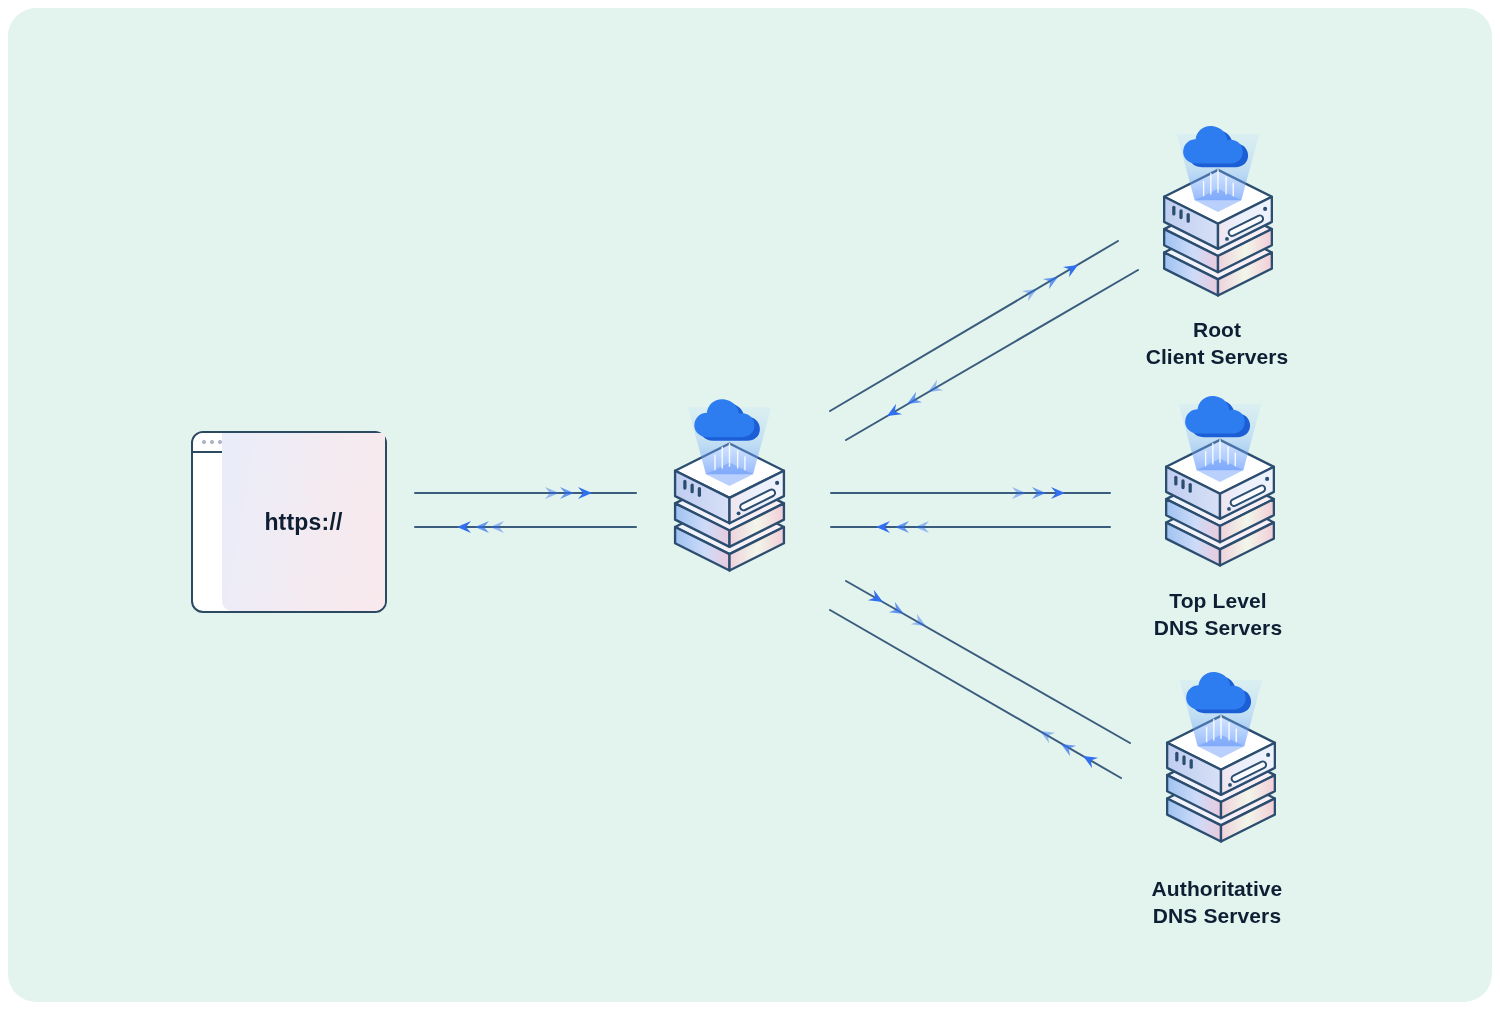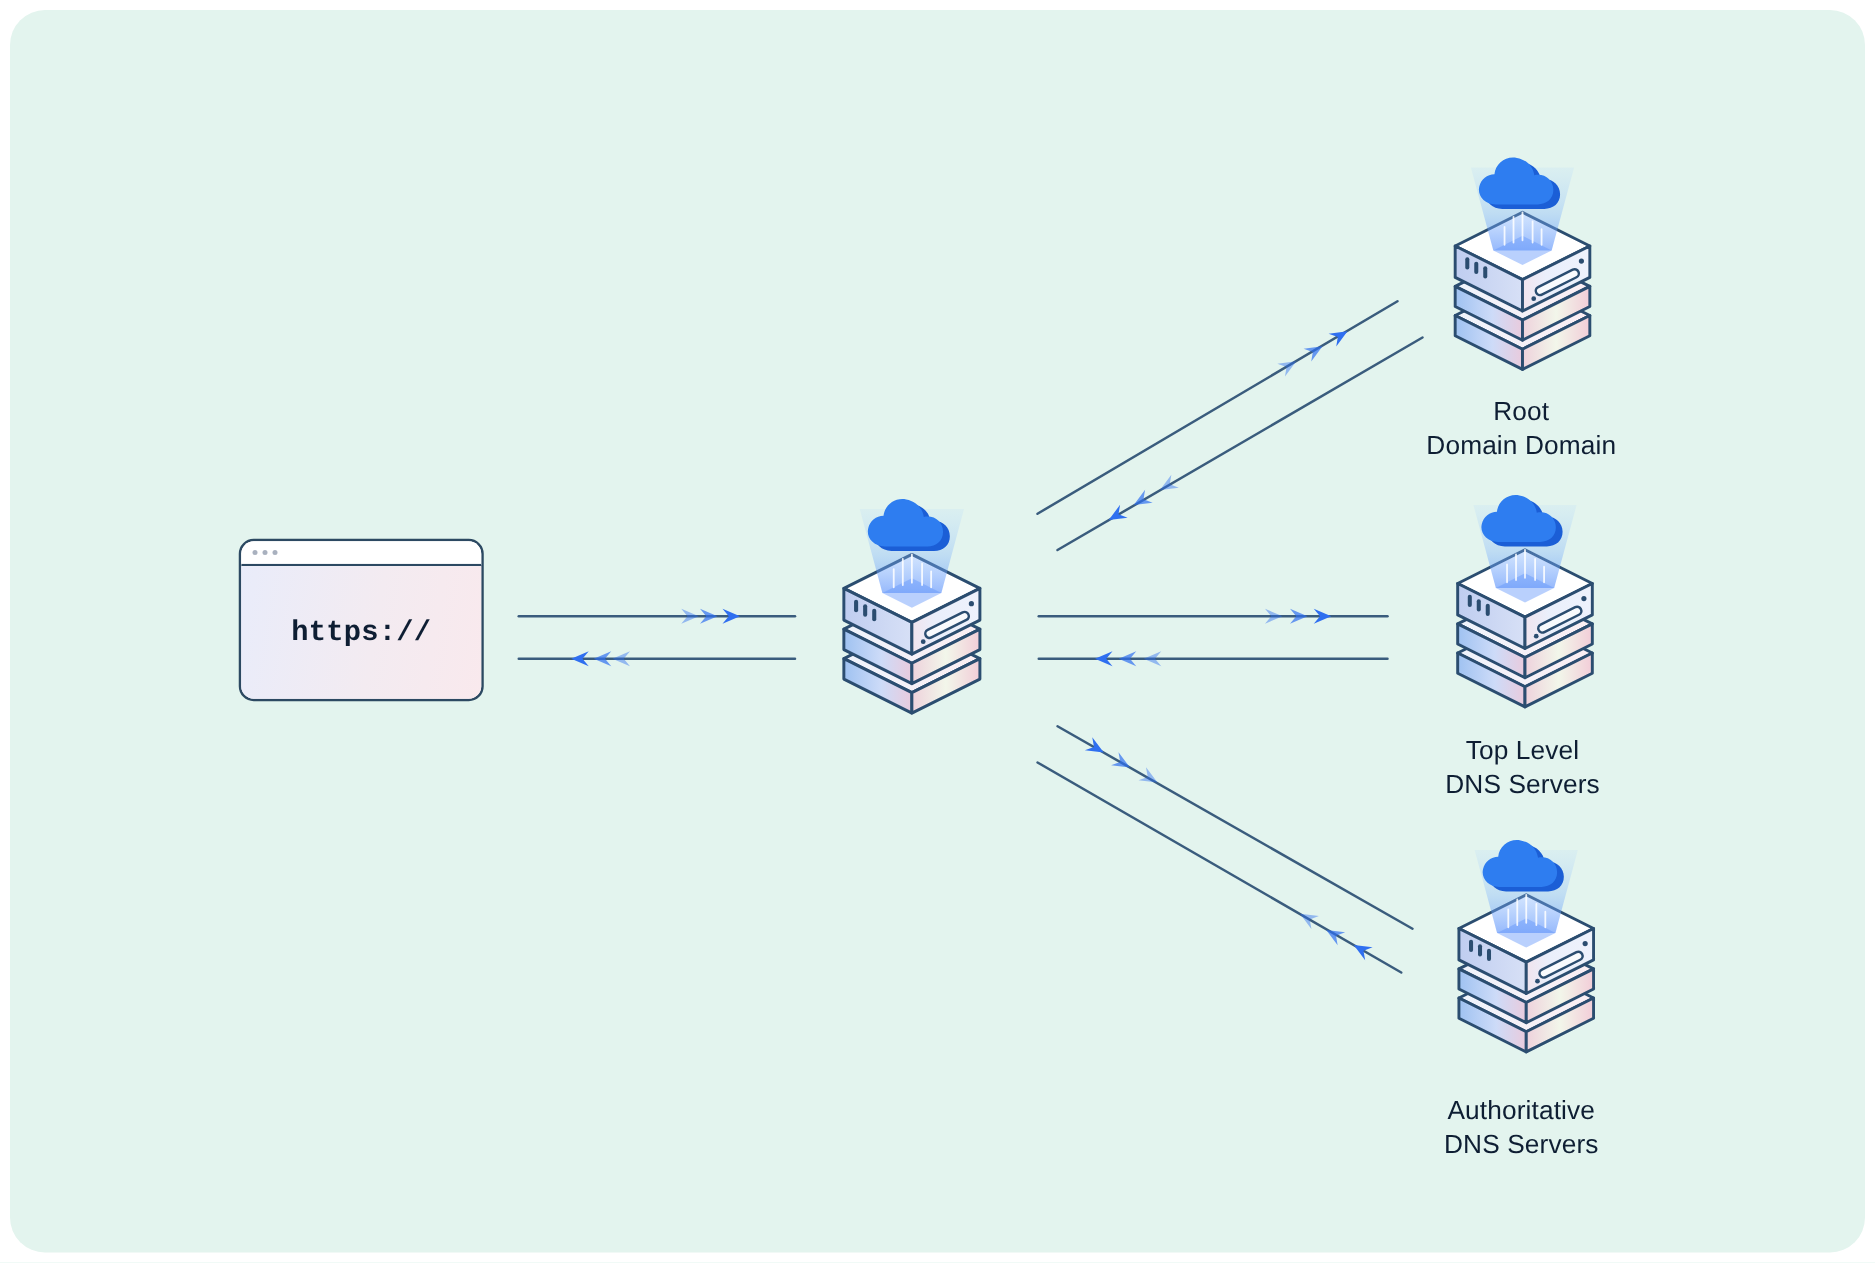--- a/index.html
+++ b/index.html
@@ -10,41 +10,41 @@
     overflow:hidden;
   }
   .canvas{
     position:absolute;left:8px;top:8px;right:8px;bottom:8px;
     background:var(--canvas,#e3f4ee);
     border-radius:28px;
   }
   .overlay{position:absolute;left:0;top:0;width:1500px;height:1010px;pointer-events:none;}
   .node-icon{position:absolute;}
   .client-window{
-    position:absolute;left:183px;top:423px;width:196px;height:130px;
+    position:absolute;left:183px;top:423px;width:196px;height:182px;
     background:#ffffff;border:2px solid #2c4962;border-radius:12px;
-    box-sizing:border-box;display:flex;flex-direction:column;font-family:Liberation Mono, monospace;
+    box-sizing:border-box;display:flex;flex-direction:row;
   }
   .client-titlebar{
     height:18px;border-bottom:2px solid #2c4962;border-radius:10px 10px 0 0;
     background:#ffffff;display:flex;align-items:center;padding-left:9px;gap:4px;
     flex:0 0 auto;
   }
   .client-dot{width:4px;height:4px;border-radius:50%;background:#a9b1bf;}
   .client-body{
     flex:1;border-radius:0 0 10px 10px;
     background:linear-gradient(100deg,#e9ecfa 0%,#f3ebf1 55%,#f9e9ed 100%);
     display:flex;align-items:center;justify-content:center;
   }
   .client-url{
     font-size:23px;font-weight:700;color:var(--text,#0e1e33);letter-spacing:0.2px;
   }
   .label{
     position:absolute;width:300px;text-align:center;
-    font-size:21px;font-weight:400;line-height:27px;color:var(--text,#0e1e33);
+    font-size:21px;font-weight:700;line-height:27px;color:var(--text,#0e1e33);
     letter-spacing:0.1px;
   }
 </style>
 </head>
 <body>
 
 <svg width="0" height="0" style="position:absolute" aria-hidden="true">
   <defs>
     <linearGradient id="gGlow" x1="0" y1="0" x2="0" y2="1">
       <stop offset="0" stop-color="#a4d0ff" stop-opacity="0.14"></stop>
@@ -179,21 +179,21 @@
 
   <svg class="node-icon" style="left:658px;top:372px" width="127" height="195" viewBox="0 0 140 215">
       <use href="#server-stack"></use>
     </svg>
 
   <svg class="node-icon" style="left:1147px;top:99px" width="126" height="193" viewBox="0 0 140 215">
       <use href="#server-stack"></use>
     </svg>
   <div class="label" style="left:1059px;top:308px">
     <span>Root</span><br>
-    <span>Domain Domain</span>
+    <span>Client Servers</span>
   </div>
 
   <svg class="node-icon" style="left:1149px;top:369px" width="126" height="193" viewBox="0 0 140 215">
       <use href="#server-stack"></use>
     </svg>
   <div class="label" style="left:1060px;top:579px">
     <span>Top Level</span><br>
     <span>DNS Servers</span>
   </div>
 

